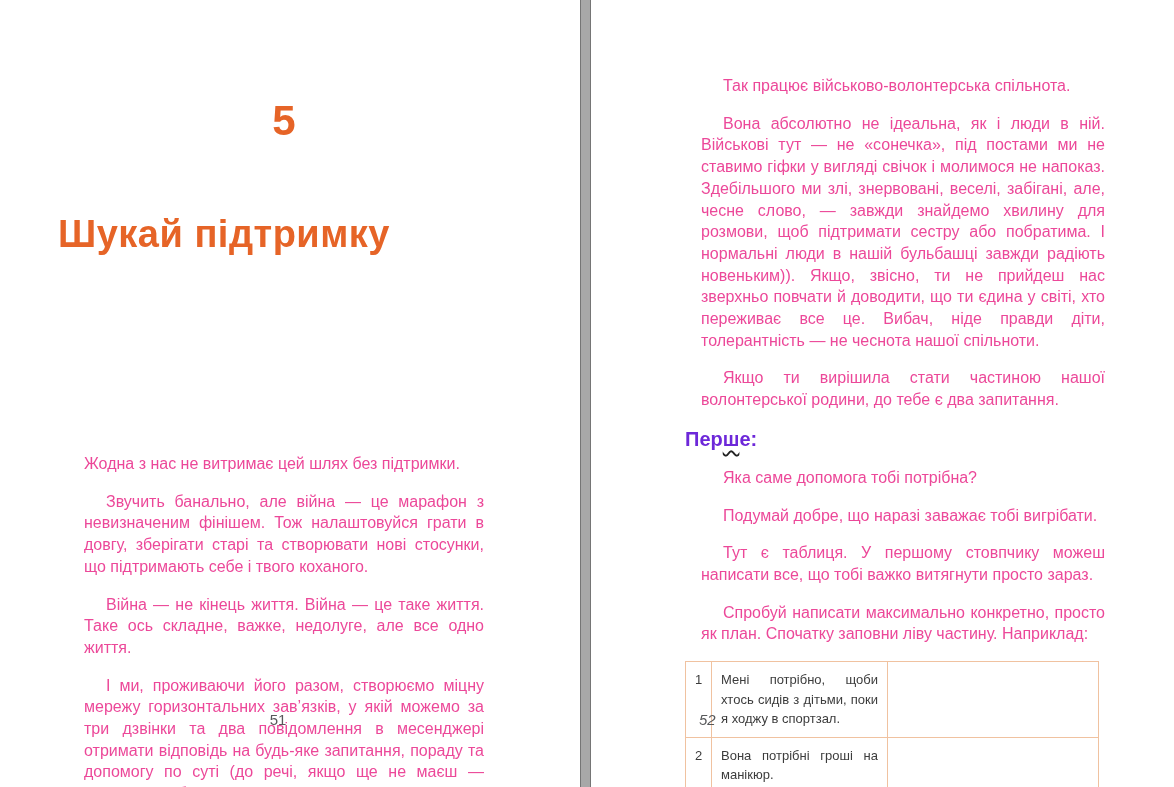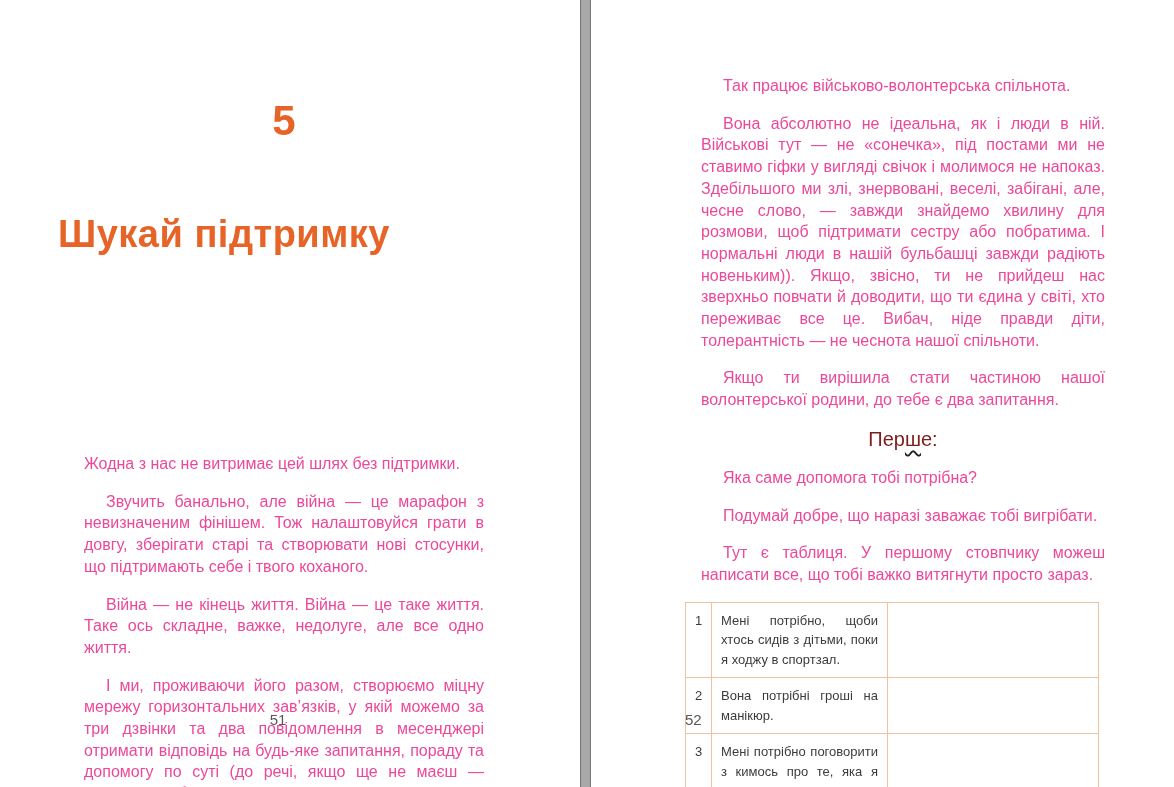--- a/index.html
+++ b/index.html
@@ -31,21 +31,21 @@
   .right-content{
     position:absolute;left:685px;top:59px;width:436px;
   }
   .body-text p.para{
     margin:16px;font-size:16px;line-height:21.7px;
     text-align:justify;color:#ec4899;
   }
   .body-text p.para.ind{text-indent:22px;}
   .subheading{
     margin:15px 0 13px 0;
-    font-size:20px;line-height:1.2;font-weight:normal;color:#7f1d1d;text-align:center;
+    font-size:20px;line-height:1.2;font-weight:bold;color:#6d28d9;
   }
   .wavy{
     text-decoration-line:underline;
     text-decoration-style:wavy;
     text-decoration-thickness:1.5px;
     text-underline-offset:4px;
     text-decoration-color:#222222;
   }
   
   .needs-table{
@@ -61,21 +61,21 @@
   .needs-table td.c-need{width:176px;text-align:justify;}
   .needs-table td.c-empty{width:211px;}
   .needs-table tr:nth-child(1) td{height:71px;}
   .needs-table tr:nth-child(2) td{height:56px;}
   .needs-table tr:nth-child(3) td{height:74px;}
   
   .pagenum{
     position:absolute;top:711px;font-size:15px;line-height:1.2;color:#58595b;
   }
   .pagenum-left{left:68px;width:420px;text-align:center;}
-  .pagenum-right{left:685px;}
+  .pagenum-right{left:699px;font-style:italic;}
 </style>
 </head>
 <body>
 
 <div>
 
   <div>
     <div class="chapter-num">5</div>
     <div class="chapter-title">Шукай підтримку</div>
     <div class="body-text left-body" id="left-paras">
@@ -98,20 +98,21 @@
         </div>
 
       <div class="subheading">
         <span>Пер</span><span class="wavy">ш</span><span>е:</span>
       </div>
 
       <div class="body-text" id="right-paras-bottom">
           <p class="para ind">Яка саме допомога тобі потрібна?</p>
           <p class="para ind">Подумай добре, що наразі заважає тобі вигрібати.</p>
           <p class="para ind">Тут є таблиця. У першому стовпчику можеш написати все, що тобі важко витягнути просто зараз.</p>
+          <p class="para ind">Спробуй написати максимально конкретно, просто як план. Спочатку заповни ліву частину. Наприклад:</p>
         </div>
 
       <table class="needs-table">
         <tbody id="needs-table-body">
             <tr>
               <td class="c-num">1</td>
               <td class="c-need">Мені потрібно, щоби хтось сидів з дітьми, поки я ходжу в спортзал.</td>
               <td class="c-empty"></td>
             </tr>
             <tr>

